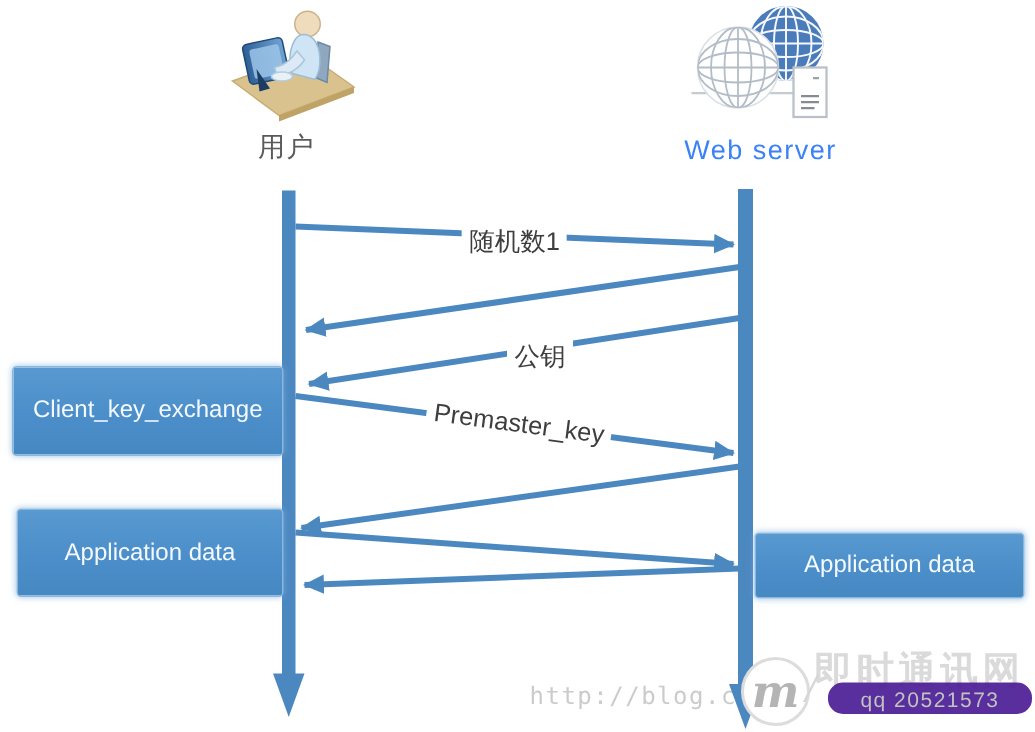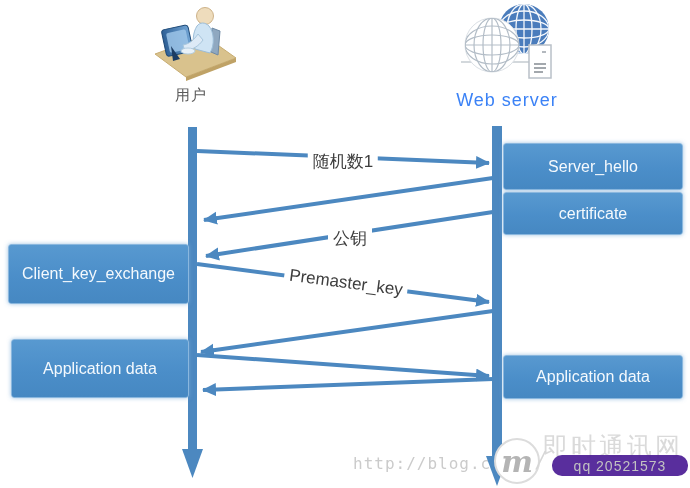--- a/index.html
+++ b/index.html
@@ -34,21 +34,21 @@
   #wm-logo{
     left:494px;top:438px;width:42px;height:42px;border-radius:50%;
     background:#ffffff;border:2px solid #dcdcdc;z-index:3;
     display:flex;align-items:center;justify-content:center;
     font-family:"DejaVu Serif",serif;font-style:italic;font-weight:bold;
     font-size:30px;color:#b4b4b4;
   }
   #wm-slash{left:537px;top:447px;font-size:22px;color:#d6d6d6;z-index:3;
     font-family:"DejaVu Serif",serif;font-style:italic;}
   #wm-site{
-    left:543px;top:430px;width:146px;font-size:25px;font-weight:normal;
+    left:543px;top:430px;width:146px;font-size:25px;font-weight:bold;
     color:#dadada;letter-spacing:3px;white-space:nowrap;z-index:1;
     font-family:"Liberation Sans",sans-serif;
   }
   #wm-band{
     left:552px;top:455px;width:136px;height:21px;border-radius:10px;
     background:#4c1d95;opacity:.92;z-index:3;
     display:flex;align-items:center;justify-content:center;
     font-size:14px;color:#bdbdbd;letter-spacing:1px;
   }
 </style>
@@ -141,27 +141,25 @@
     <g clip-path="url(#cg2)" stroke="#b3bdc7" stroke-width="1.2" fill="none">
       <ellipse cx="37" cy="43" rx="27" ry="10"></ellipse>
       <ellipse cx="37" cy="43" rx="27" ry="19"></ellipse>
       <line x1="10" y1="43" x2="64" y2="43"></line>
       <ellipse cx="37" cy="43" rx="9" ry="27"></ellipse>
       <ellipse cx="37" cy="43" rx="18" ry="27"></ellipse>
       <line x1="37" y1="16" x2="37" y2="70"></line>
     </g>
   </svg>
 
-  <div class="actor-label" style="left:131px;top:86px;width:120px;font-size:15px">用户</div>
+  <div class="actor-label" style="left:131px;top:86px;width:120px;font-size:18px">用户</div>
   <div class="actor-label" style="left:447px;top:90px;width:120px;color:#3b82f6">Web server</div>
 
   <div class="box" style="left:8px;top:244px;width:179px;height:58px">Client_key_exchange</div>
   <div class="box" style="left:11px;top:339px;width:176px;height:57px">Application data</div>
 
-  <div class="box" style="left:503px;top:143px;width:178px;height:45px">Server_hello</div>
-  <div class="box" style="left:503px;top:192px;width:178px;height:41px">certificate</div>
   <div class="box" style="left:503px;top:355px;width:178px;height:42px">Application data</div>
 
   <div class="msg-label" style="left:343px;top:161px">随机数1</div>
-  <div class="msg-label" style="left:350px;top:238px">公钥</div>
+  <div class="msg-label" style="left:360px;top:238px">公钥</div>
   <div class="msg-label rotated" style="left:346px;top:283px">Premaster_key</div>
 
 </div>
 
 </body></html>

